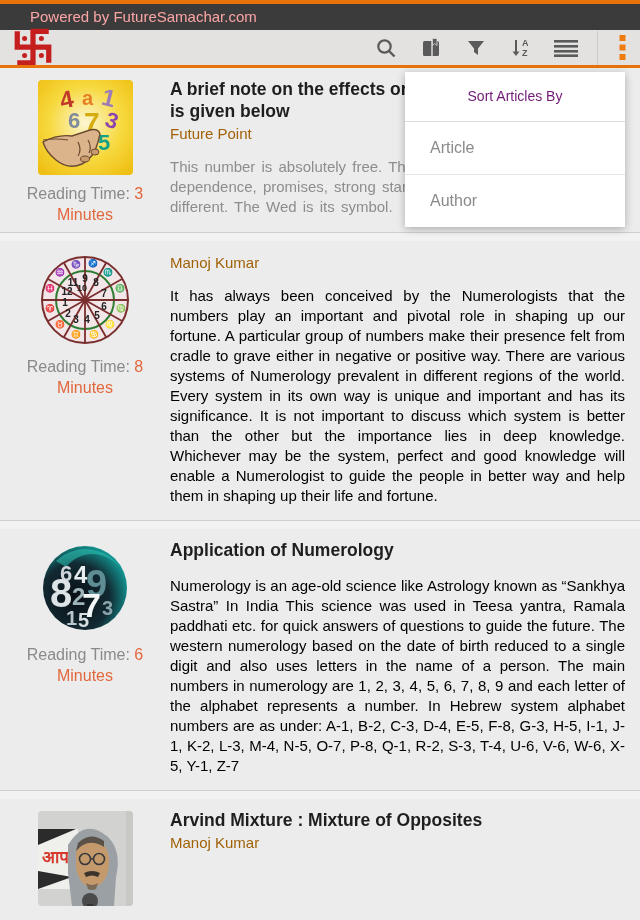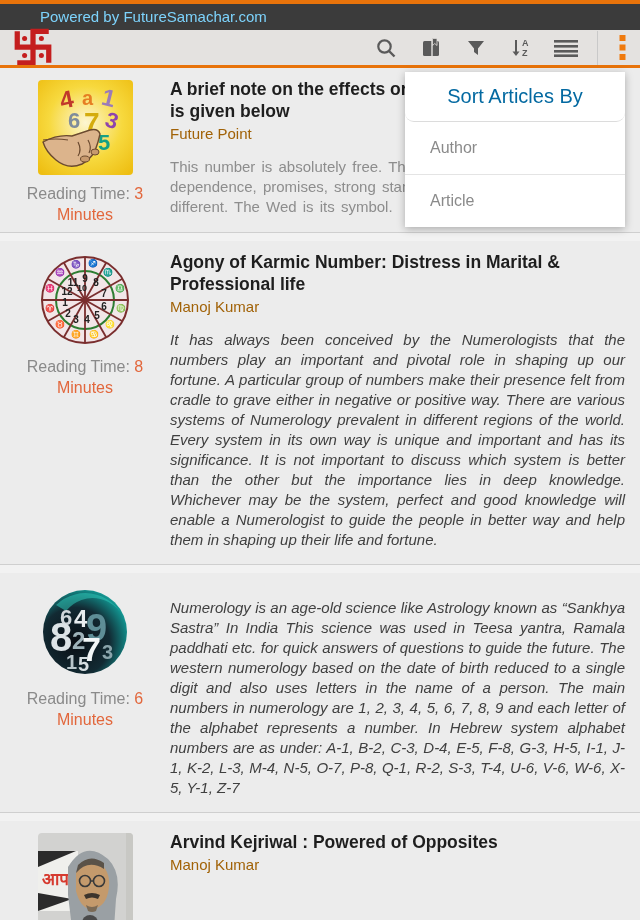--- a/index.html
+++ b/index.html
@@ -4,48 +4,48 @@
 <style>
   html,body{margin:0;padding:0;}
   body{
     width:640px;height:920px;position:relative;overflow:hidden;
     font-family:"Liberation Sans",sans-serif;
     background:#ececec;
   }
   
   .accent-strip{position:absolute;top:0;left:0;width:640px;height:4px;background:#e8730a;z-index:5;}
   .powered-bar{position:absolute;top:4px;left:0;width:640px;height:26px;background:#3b3b3b;
-    color:#7dd3fc;font-size:15px;line-height:26px;padding-left:40px;box-sizing:border-box;z-index:5;}
+    color:#fca5a5;font-size:15px;line-height:26px;padding-left:30px;box-sizing:border-box;z-index:5;}
   .toolbar{position:absolute;top:30px;left:0;width:640px;height:35px;background:#e4e2e0;z-index:5;}
   .accent-line{position:absolute;top:65px;left:0;width:640px;height:3px;background:#e8730a;z-index:6;}
   .logo{position:absolute;left:14px;top:-4px;width:38px;height:38px;}
   .tb-icons{position:absolute;right:0;top:0;height:35px;display:flex;align-items:center;gap:21px;padding-right:13px;}
   .tb-icon{width:24px;height:24px;display:flex;align-items:center;justify-content:center;}
   .tb-sep{width:1px;height:34px;background:#c9c9c9;margin:0 -2px;}
   
   .sort-menu{position:absolute;top:72px;left:405px;width:220px;background:#ffffff;z-index:10;
     box-shadow:0 2px 8px rgba(0,0,0,0.28);}
-  .sort-menu-title{height:49px;line-height:49px;text-align:center;font-size:20px;color:#0369a1;
-    border-bottom:1px solid #dcdcdc;border-radius:9px;}
+  .sort-menu-title{height:49px;line-height:49px;text-align:center;font-size:14px;color:#701a75;
+    border-bottom:1px solid #dcdcdc;}
   .sort-menu-item{height:52px;line-height:52px;padding-left:25px;font-size:16px;color:#8a8a8a;
     border-bottom:1px solid #e4e4e4;}
   .sort-menu-item:last-child{border-bottom:none;}
   
   .list{position:absolute;top:68px;left:0;width:640px;}
   .article{display:flex;background:#ececec;}
   .divider{height:8px;background:#f2f2f2;border-top:1px solid #cfcfcf;}
   .a-left{width:170px;flex:0 0 170px;text-align:center;}
   .a-img{width:95px;height:95px;margin:12px auto 8px auto;border-radius:4px;overflow:hidden;display:block;}
   .a-img svg{display:block;}
   .read-time{font-size:16px;color:#8a8a8a;line-height:21px;}
   .read-time .rt-val,.read-time .rt-unit{color:#e2673c;}
   .a-right{flex:1;padding:10px 15px 14px 0;}
   .a-title{font-size:17.5px;font-weight:600;color:#1e1e1e;line-height:22px;max-width:442px;}
   .a-author{font-size:15px;color:#a16207;margin-top:3px;}
-  .a-body{font-size:15px;color:#404040;line-height:20px;margin-top:15px;text-align:justify;font-style:italic;}
+  .a-body{font-size:15px;color:#000000;line-height:20px;margin-top:15px;text-align:justify;}
   .a-body-lines div{font-size:15px;color:#8d8d8d;line-height:20px;white-space:nowrap;word-spacing:2px;}
   .a-body-lines{margin-top:15px;}
 </style>
 </head>
 <body>
 
 <div class="accent-strip"></div>
 <div class="powered-bar">
   <span>Powered by FutureSamachar.com</span>
 </div>
@@ -222,21 +222,20 @@
           </g>
         </svg>
       </span>
       <div class="read-time">
         <span>Reading Time:</span>
         <span class="rt-val">8</span><br>
         <span class="rt-unit">Minutes</span>
       </div>
     </div>
     <div class="a-right">
-      <div class="a-title">Agony of Karmic Number: Distress in Marital &amp; Professional life</div>
       <div class="a-author">Manoj Kumar</div>
       <div class="a-body">It has always been conceived by the Numerologists that the numbers play an important and pivotal role in shaping up our fortune. A particular group of numbers make their presence felt from cradle to grave either in negative or positive way. There are various systems of Numerology prevalent in different regions of the world. Every system in its own way is unique and important and has its significance. It is not important to discuss which system is better than the other but the importance lies in deep knowledge. Whichever may be the system, perfect and good knowledge will enable a Numerologist to guide the people in better way and help them in shaping up their life and fortune.</div>
     </div>
   </div>
 
   <div class="divider"></div>
 
   <div class="article">
     <div class="a-left">
       <span class="a-img">
@@ -265,20 +264,21 @@
           </g>
         </svg>
       </span>
       <div class="read-time">
         <span>Reading Time:</span>
         <span class="rt-val">6</span><br>
         <span class="rt-unit">Minutes</span>
       </div>
     </div>
     <div class="a-right">
+      <div class="a-title">Application of Numerology</div>
       <div class="a-body">Numerology is an age-old science like Astrology known as “Sankhya Sastra” In India This science was used in Teesa yantra, Ramala paddhati etc. for quick answers of questions to guide the future.  The western numerology based on the date of birth reduced to a single digit and also uses letters in the name of a person. The main numbers in numerology are 1, 2, 3, 4, 5, 6, 7, 8, 9 and each letter of the alphabet represents a number. In Hebrew system alphabet numbers are as under: A-1, B-2, C-3, D-4, E-5, F-8, G-3, H-5, I-1, J-1, K-2, L-3, M-4, N-5, O-7, P-8, Q-1, R-2, S-3,  T-4, U-6, V-6, W-6, X-5, Y-1, Z-7</div>
     </div>
   </div>
 
   <div class="divider"></div>
 
   <div class="article">
     <div class="a-left">
       <span class="a-img">
         <svg width="95" height="95" viewBox="0 0 95 95">
@@ -297,25 +297,25 @@
               <line x1="52" y1="48" x2="56" y2="48"></line>
           </g>
           <path d="M46 62 Q54 58 62 62 L60 66 Q54 63 48 66 Z" fill="#3c342c"></path>
           <path d="M48 72 Q54 76 60 72 L58 78 Q54 80 50 78 Z" fill="#7b6a55"></path>
           <circle cx="52" cy="90" r="8" fill="#4a4a4a"></circle>
           <rect x="49" y="93" width="6" height="6" fill="#333"></rect>
         </svg>
       </span>
     </div>
     <div class="a-right">
-      <div class="a-title">Arvind Kejriwal : Powered of Opposites</div>
+      <div class="a-title">Arvind Mixture : Mixture of Opposites</div>
       <div class="a-author">Manoj Kumar</div>
 
     </div>
   </div>
 
 </div>
 
 <div class="sort-menu">
   <div class="sort-menu-title">Sort Articles By</div>
+  <div class="sort-menu-item">Article</div>
   <div class="sort-menu-item">Author</div>
-  <div class="sort-menu-item">Article</div>
 </div>
 
 </body></html>

